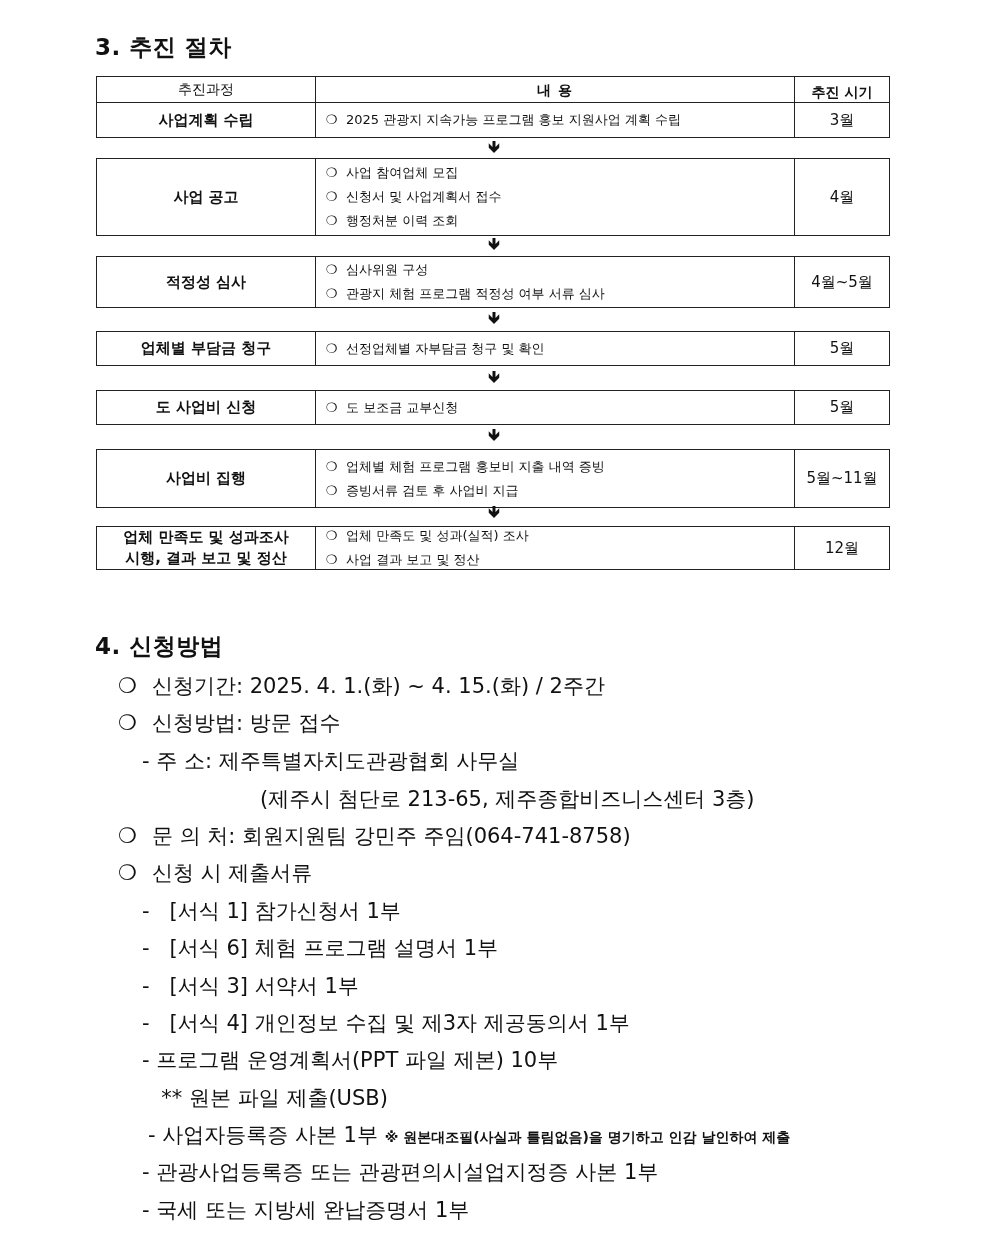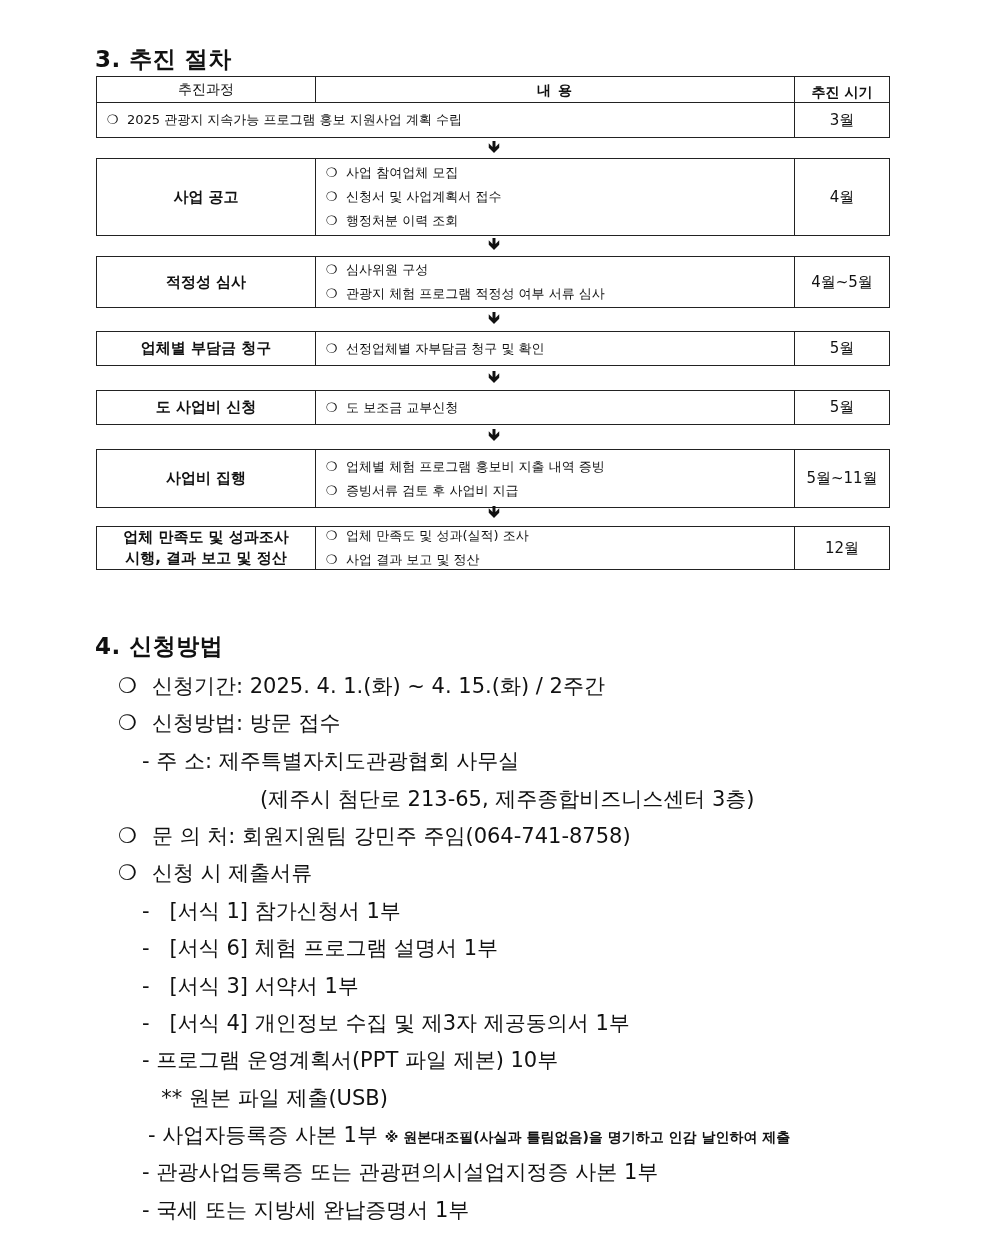--- a/index.html
+++ b/index.html
@@ -17,28 +17,29 @@
   .hdr .c3 { font-weight:bold;margin-top:7px; }
   .hdr .c2 { align-items:center; padding-left:0; font-weight:bold; font-size:14px; letter-spacing:1px; }
   .bullet { display:inline-block; width:20px; }
   .arrow { position:absolute; left:484px; width:20px; text-align:center; font-size:16px; line-height:16px; font-weight:bold; }
   .line { position:absolute; font-size:21px; line-height:28px; white-space:nowrap; }
   .small-bold { font-size:14px; font-weight:bold; }
 </style>
 </head>
 <body>
 
-<h2 class="h" style="left:95px;top:32px;margin-top:12px;">3. 추진 절차</h2>
+<h2 class="h" style="left:95px;top:32px;">3. 추진 절차</h2>
 
 <div class="box hdr" style="top:76px;height:27px;">
   <div class="c1">추진과정</div>
   <div class="c2">내      용</div>
   <div class="c3">추진 시기</div>
 </div>
 <div class="box" style="top:102px;height:36px;">
+  <div class="c1">사업계획 수립</div>
   <div class="c2">
     <div><span class="bullet">❍</span><span>2025 관광지 지속가능 프로그램 홍보 지원사업 계획 수립</span></div>
   </div>
   <div class="c3">3월</div>
 </div>
 <div class="arrow" style="top:139px;">🡻</div>
 
 <div class="box" style="top:158px;height:78px;">
   <div class="c1">사업 공고</div>
   <div class="c2">

